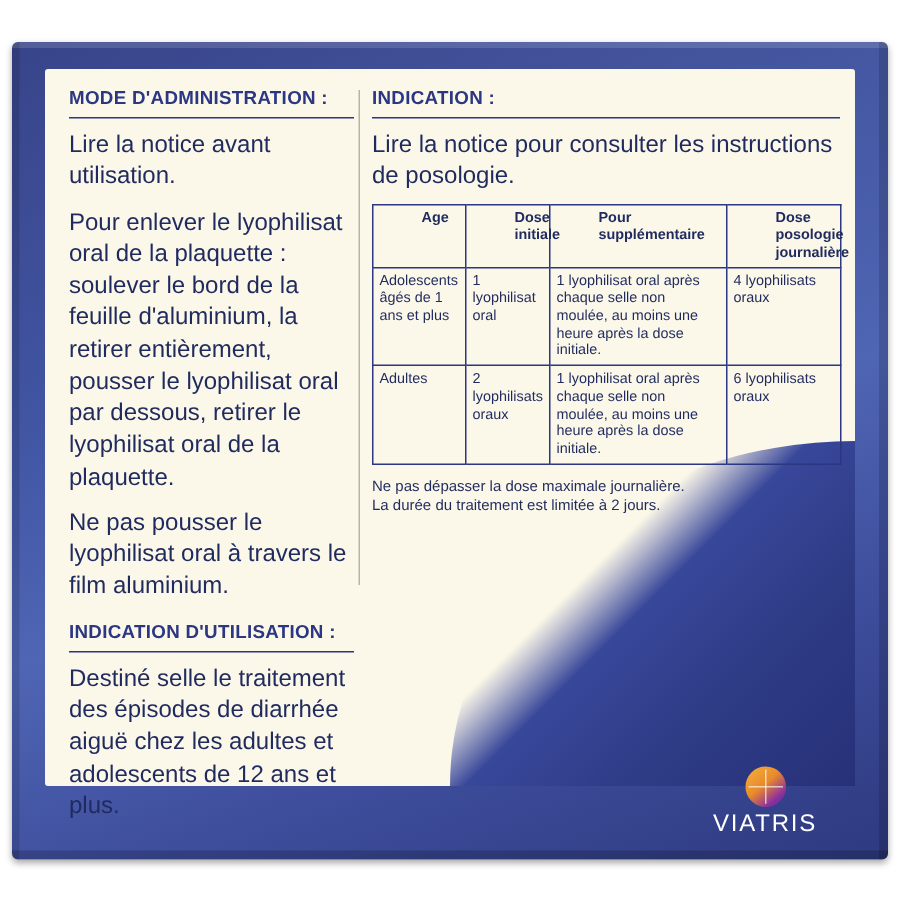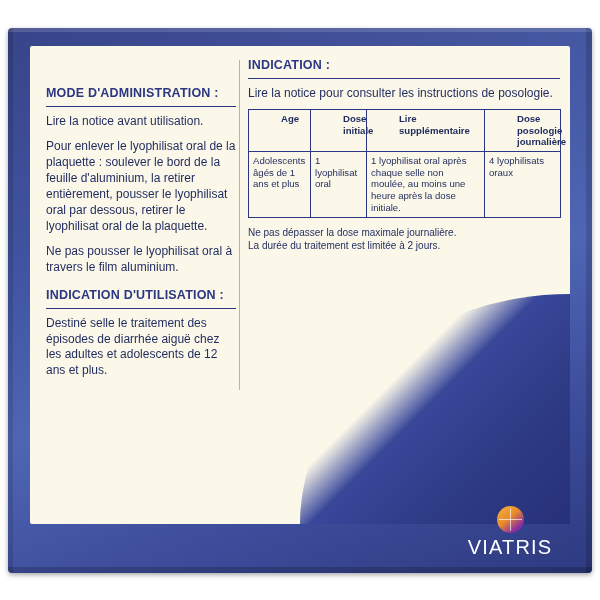--- a/index.html
+++ b/index.html
@@ -57,21 +57,20 @@
     background: linear-gradient(135deg, rgba(43,57,130,0) 0%, rgba(43,57,130,0) 36%, #38479a 48%, #2e3b85 70%, #27317a 100%);
     border-top-left-radius: 100% 100%;
     pointer-events: none;
   }
 
   .col-left {
     position: absolute;
     left: 16px;
     top: 12px;
     width: 190px;
-    margin-top: 28px;
   }
 
   .col-right {
     position: absolute;
     left: 218px;
     top: 12px;
     width: 312px;
   }
 
   .vrule {
@@ -92,21 +91,21 @@
   }
 
   .rule {
     height: 1px;
     background: #2b3783;
     margin: 0 0 7px 0;
   }
 
   p.body {
     margin: 0 0 9px 0;
-    font-size: 12px;
+    font-size: 16px;
     line-height: 1.33;
     color: #1f2a5e;
   }
 
   p.body.tight { margin-bottom: 7px; }
 
   .bold { font-weight: normal; }
 
   
   table.posologie {
@@ -179,21 +178,21 @@
     content: "";
     position: absolute;
     left: 2px;
     top: 50%;
     width: 23px;
     height: 1px;
     margin-top: -0.5px;
     background: rgba(255,255,255,0.65);
   }
   #viatris .word {
-    font-size: 20px;
+    font-size: 16px;
     letter-spacing: 1.2px;
     font-weight: normal;
     color: #ffffff;
   }
 
   
   .edge-top {
     position: absolute; left: 0; top: 0; width: 100%; height: 4px;
     background: rgba(255,255,255,0.14);
   }
@@ -248,31 +247,37 @@
         <colgroup>
             <col class="c1">
             <col class="c2">
             <col class="c3">
             <col class="c4">
           </colgroup>
         <thead>
           <tr>
             <th>Age</th>
             <th>Dose initiale</th>
-            <th>Lire supplémentaire</th>
+            <th>Pour supplémentaire</th>
             <th>Dose posologie journalière</th>
           </tr>
         </thead>
         <tbody>
           <tr>
             <td>Adolescents âgés de 1 ans et plus</td>
             <td>1 lyophilisat oral</td>
             <td>1 lyophilisat oral après chaque selle non moulée, au moins une heure après la dose initiale.</td>
             <td>4 lyophilisats oraux</td>
           </tr>
+          <tr>
+            <td>Adultes</td>
+            <td>2 lyophilisats oraux</td>
+            <td>1 lyophilisat oral après chaque selle non moulée, au moins une heure après la dose initiale.</td>
+            <td>6 lyophilisats oraux</td>
+          </tr>
         </tbody>
       </table>
 
       <div class="after-table">
         <div>Ne pas dépasser la dose maximale journalière.</div>
         <div>La durée du traitement est limitée à 2 jours.</div>
       </div>
     </div>
   </div>
 

